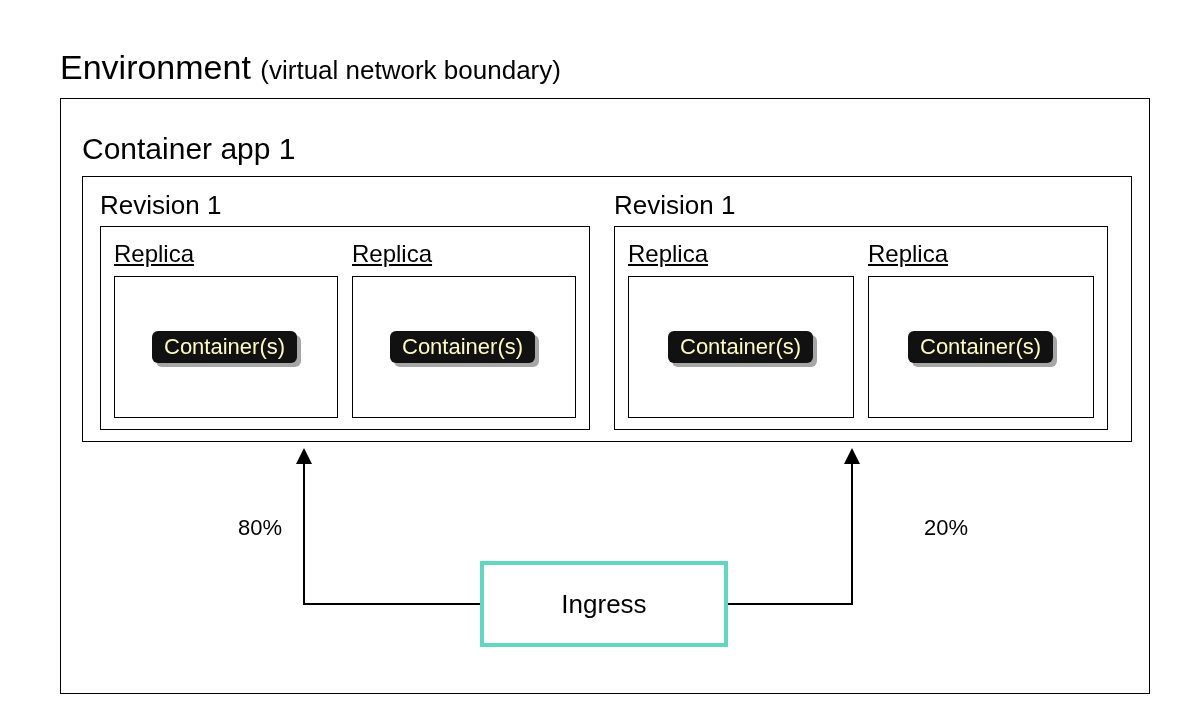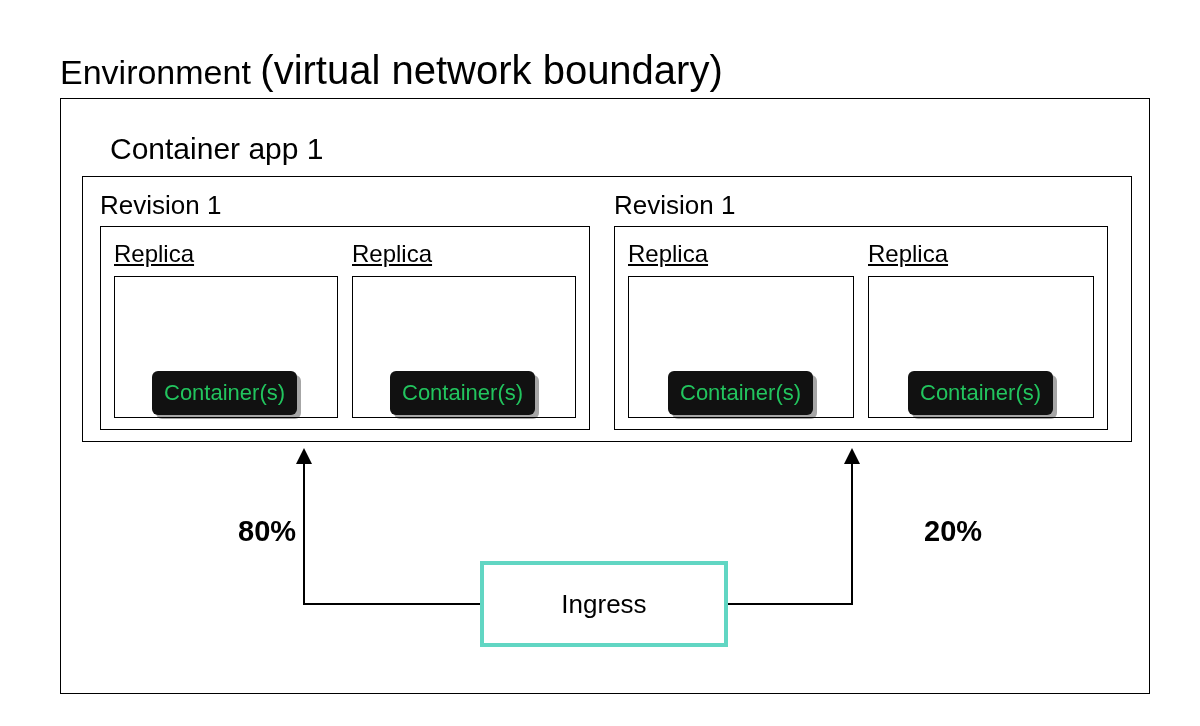--- a/index.html
+++ b/index.html
@@ -11,54 +11,53 @@
     color: #000;
     width: 1200px;
     height: 726px;
   }
   .canvas {
     position: relative;
     width: 1200px;
     height: 726px;
   }
   .env-title  { position: absolute; left: 60px; top: 48px;  font-size: 34px; font-weight: 400; }
-  .env-title .sub { font-weight: 300; font-size: 40px; }
+  .env-title .sub { font-weight: 300; font-size: 26px; }
   .env-box    { position: absolute; left: 60px;  top: 98px;  width: 1090px; height: 596px; border: 1px solid #000; }
-  .app-title  { position: absolute; left: 82px;  top: 132px; font-size: 30px; font-weight: 400; margin-left: 28px; }
+  .app-title  { position: absolute; left: 82px;  top: 132px; font-size: 30px; font-weight: 400; }
   .app-box    { position: absolute; left: 82px;  top: 176px; width: 1050px; height: 266px; border: 1px solid #000; }
 
   .rev-title  { position: absolute; font-size: 26px; font-weight: 400; text-align: center; }
   .rev-box    { position: absolute; border: 1px solid #000; }
   .replica-title { position: absolute; font-size: 24px; font-weight: 400; text-decoration: underline; }
   .replica-box   { position: absolute; border: 1px solid #000; }
 
   .container-pill {
     position: absolute;
     background: #111;
-    color: #22c55e;
+    color: #fef9c3;
     font-size: 22px;
     font-weight: 400;
-    padding: 9px 12px;
+    padding: 3px 12px;
     border-radius: 6px;
     box-shadow: 4px 4px 0 rgba(0,0,0,0.35);
     white-space: nowrap;
-    margin-top: 40px;
   }
 
   .ingress-box {
     position: absolute;
     border: 4px solid #61d6c3;
     font-size: 26px;
     font-weight: 400;
     display: flex;
     align-items: center;
     justify-content: center;
   }
 
-  .pct-label { position: absolute; font-size: 29px; font-weight: 700; }
+  .pct-label { position: absolute; font-size: 22px; font-weight: 400; }
 </style>
 </head>
 <body>
 
 <div class="canvas">
 
   <div class="env-title">
     <span>Environment</span>
     <span class="sub">(virtual network boundary)</span>
   </div>

